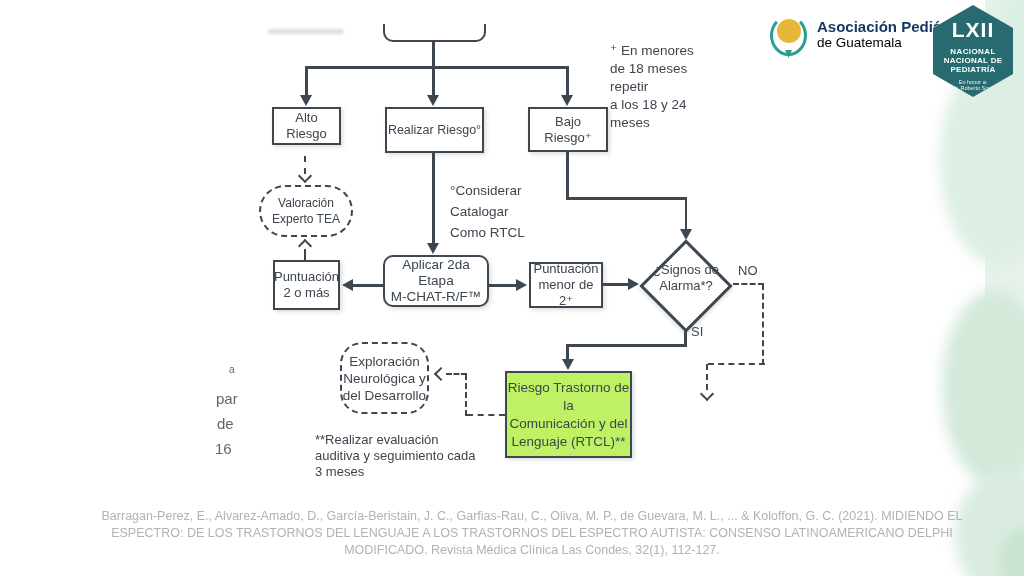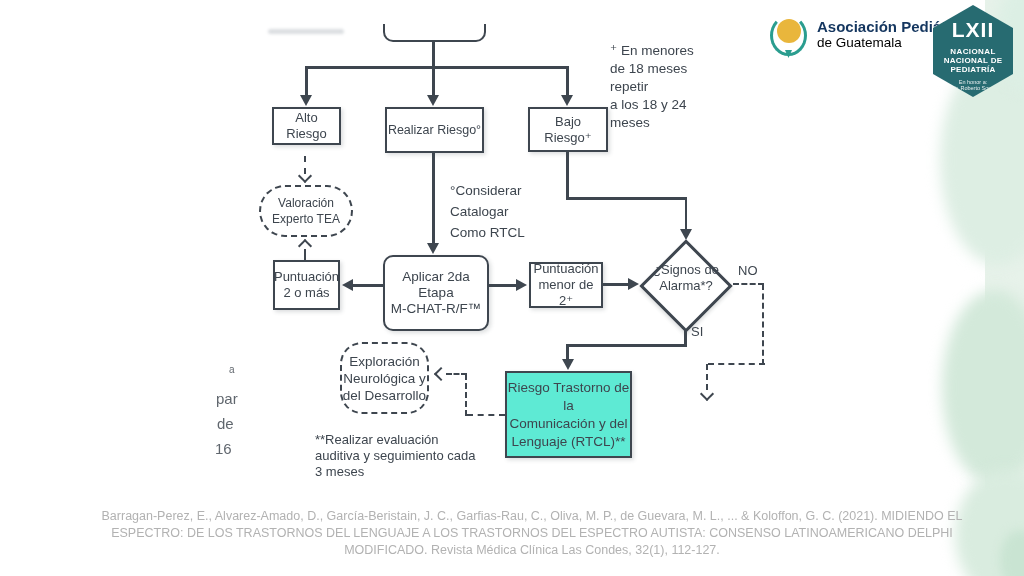--- a/index.html
+++ b/index.html
@@ -27,21 +27,21 @@
   
   .box{
     position:absolute;border:2.5px solid var(--line);background:#fff;
     display:flex;align-items:center;justify-content:center;text-align:center;
     font-size:13px;line-height:16px;white-space:pre-line;
     box-shadow:2px 2px 4px rgba(60,70,80,.18);
   }
   .rounded{border-radius:10px;}
   .stadium{border-radius:27px;border-style:dashed;border-width:2.5px;box-shadow:none;}
   .dashedbox{border-style:dashed;border-radius:22px;box-shadow:none;}
-  .graybox{background:#5eead4;font-size:13.5px;line-height:18px;}
+  .graybox{background:#bef264;font-size:13.5px;line-height:18px;}
 
   .hline,.vline{position:absolute;background:var(--line);}
   .hline{height:2.5px;}
   .vline{width:2.5px;}
   .dash-h{position:absolute;border-top:2.5px dashed var(--line);height:0;}
   .dash-v{position:absolute;border-left:2.5px dashed var(--line);width:0;}
 
   .ah{position:absolute;width:0;height:0;}
   .ah-down{border-left:6px solid transparent;border-right:6px solid transparent;border-top:11px solid var(--line);}
   .ah-left{border-top:6px solid transparent;border-bottom:6px solid transparent;border-right:11px solid var(--line);}
@@ -171,21 +171,21 @@
   <div class="vline" style="left:432px;top:153px;height:91px;"></div>
   <div class="ah ah-down" style="left:427px;top:243px;"></div>
 
   <div class="vline" style="left:566px;top:152px;height:48px;"></div>
   <div class="hline" style="left:566px;top:197px;width:121px;"></div>
   <div class="vline" style="left:684.5px;top:197px;height:33px;"></div>
   <div class="ah ah-down" style="left:680px;top:229px;"></div>
 
   <div class="box" style="left:273px;top:260px;width:67px;height:50px;">Puntuación
 2 o más</div>
-  <div class="box rounded" style="left:383px;top:255px;width:106px;height:76px;font-size:13.5px;">Aplicar 2da Etapa
+  <div class="box rounded" style="left:383px;top:255px;width:106px;height:52px;font-size:13.5px;">Aplicar 2da Etapa
 M-CHAT-R/F™</div>
   <div class="box" style="left:529px;top:262px;width:74px;height:46px;">Puntuación
 menor de 2⁺</div>
 
   <div class="ah ah-left" style="left:342px;top:279px;"></div>
   <div class="hline" style="left:352px;top:284px;width:31px;"></div>
 
   <div class="hline" style="left:489px;top:284px;width:29px;"></div>
   <div class="ah ah-right" style="left:516px;top:279px;"></div>
 

